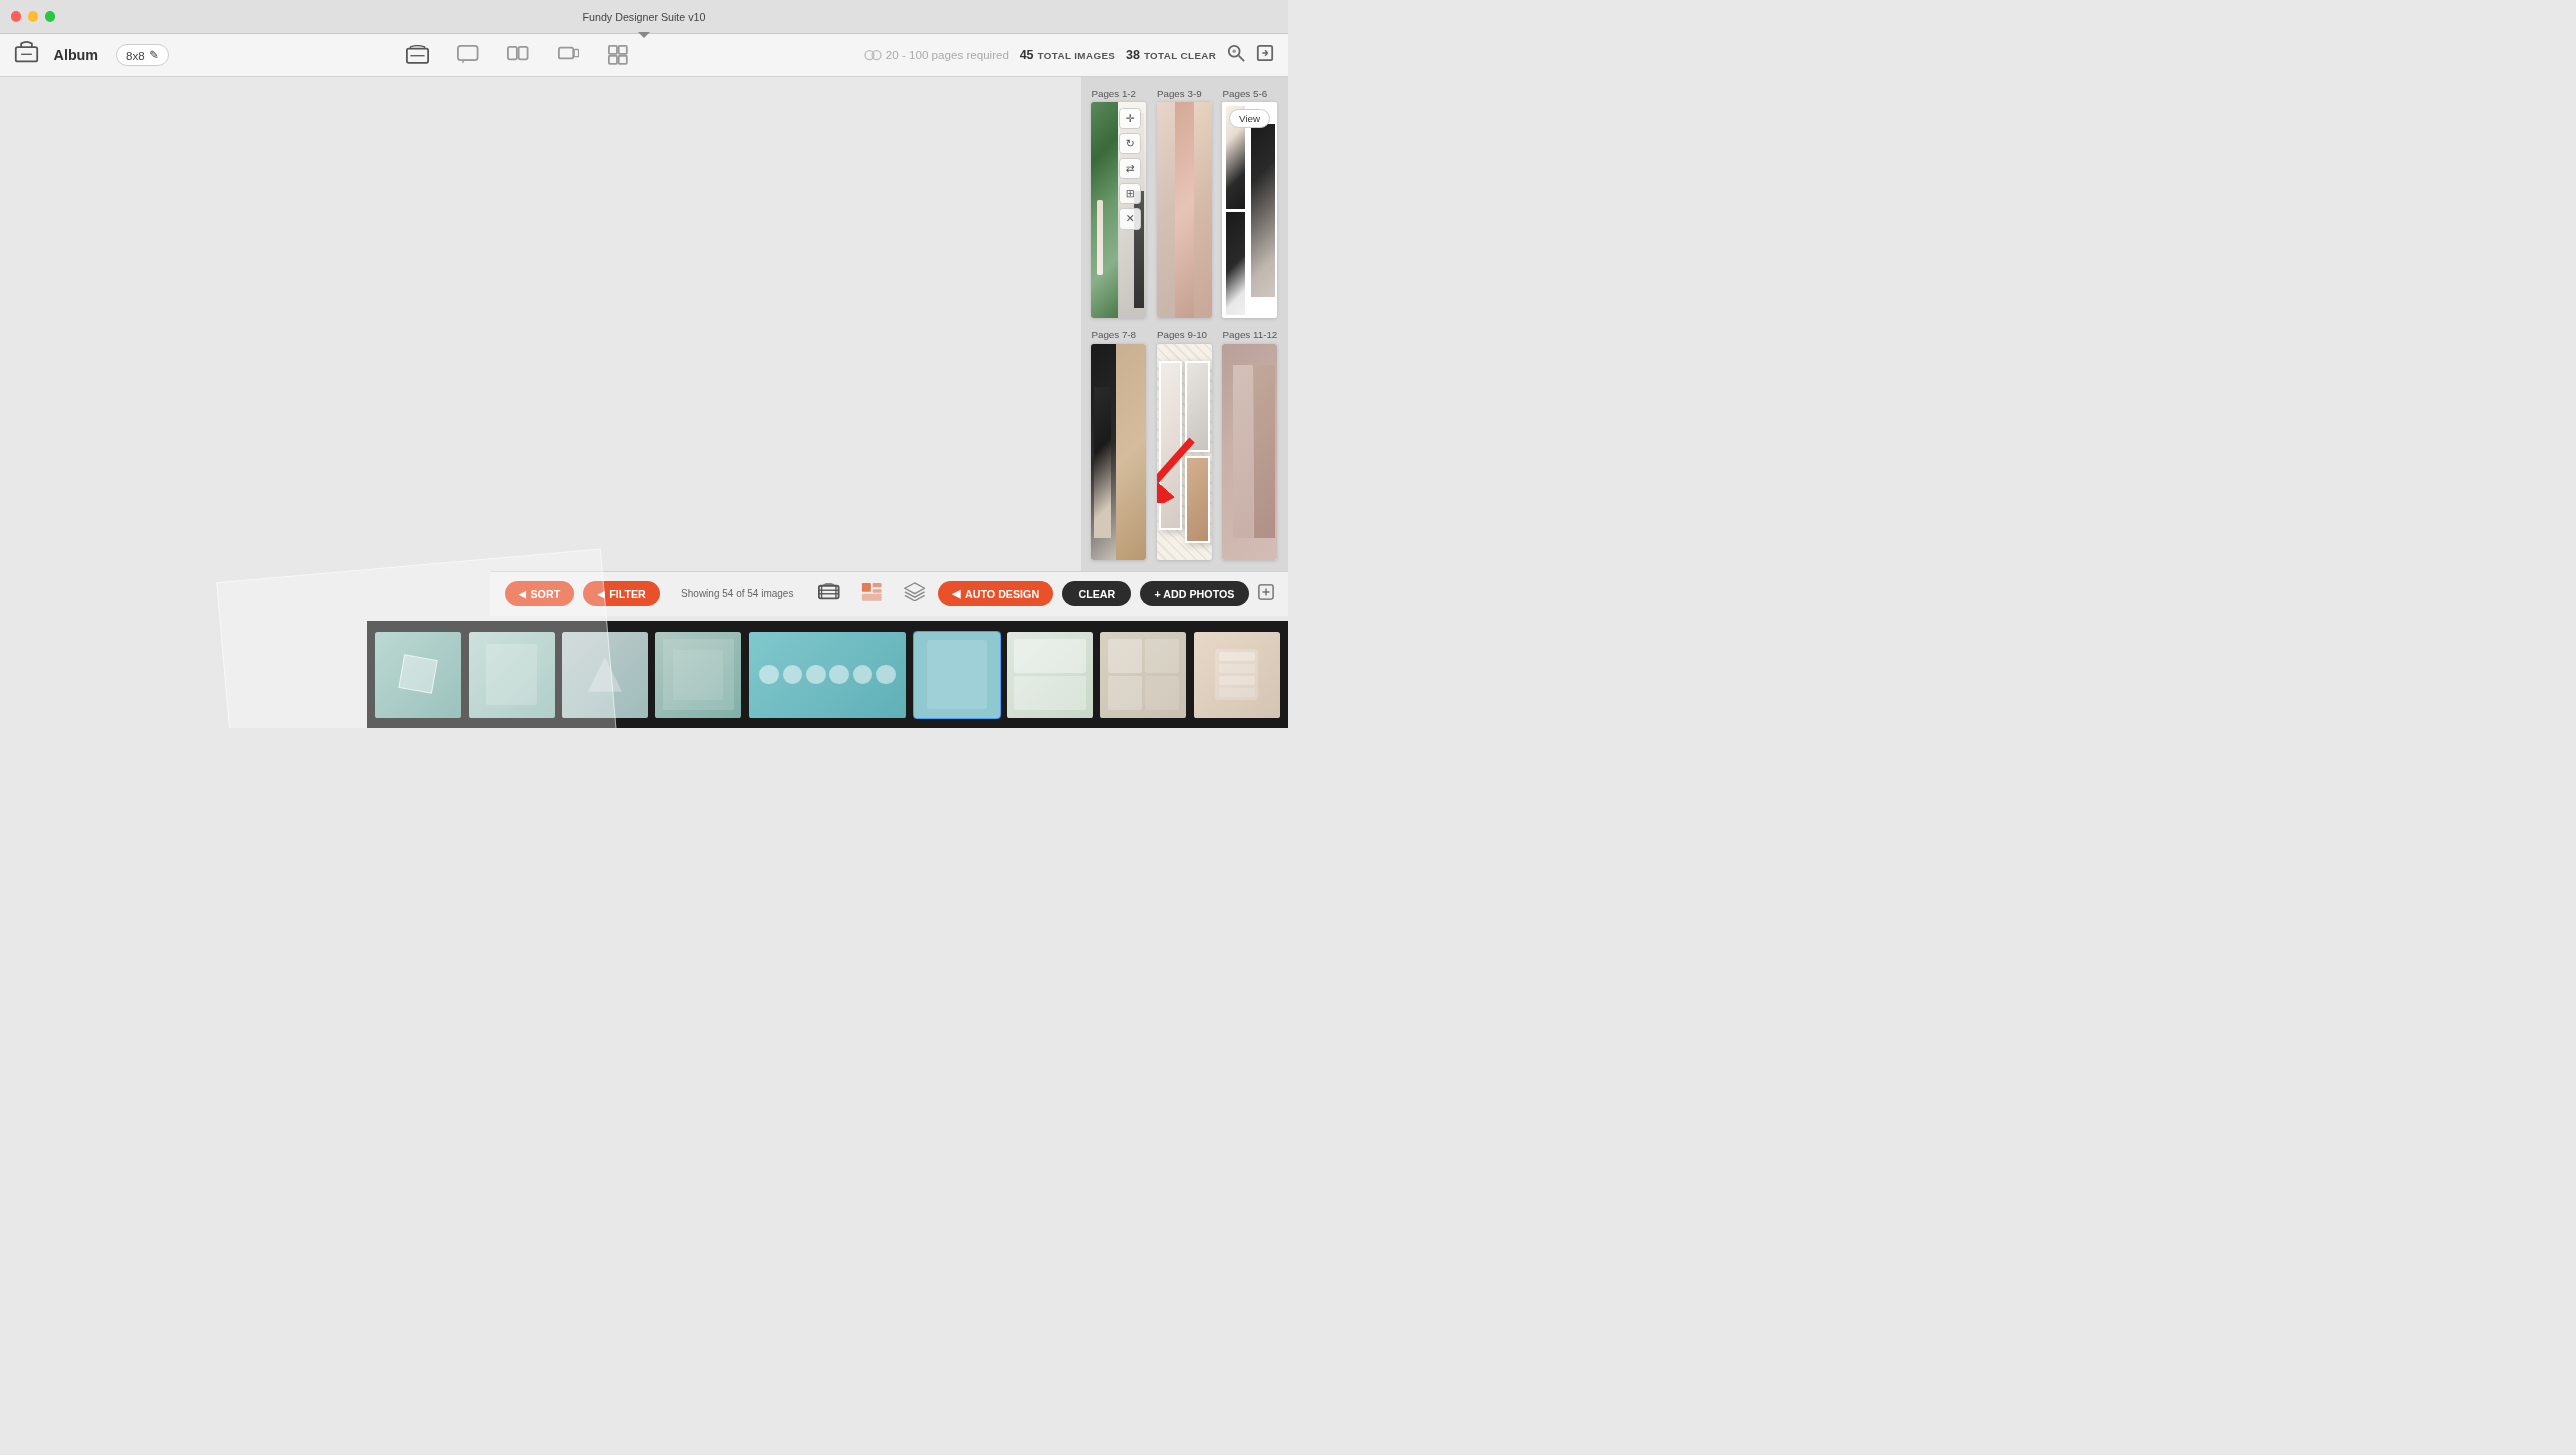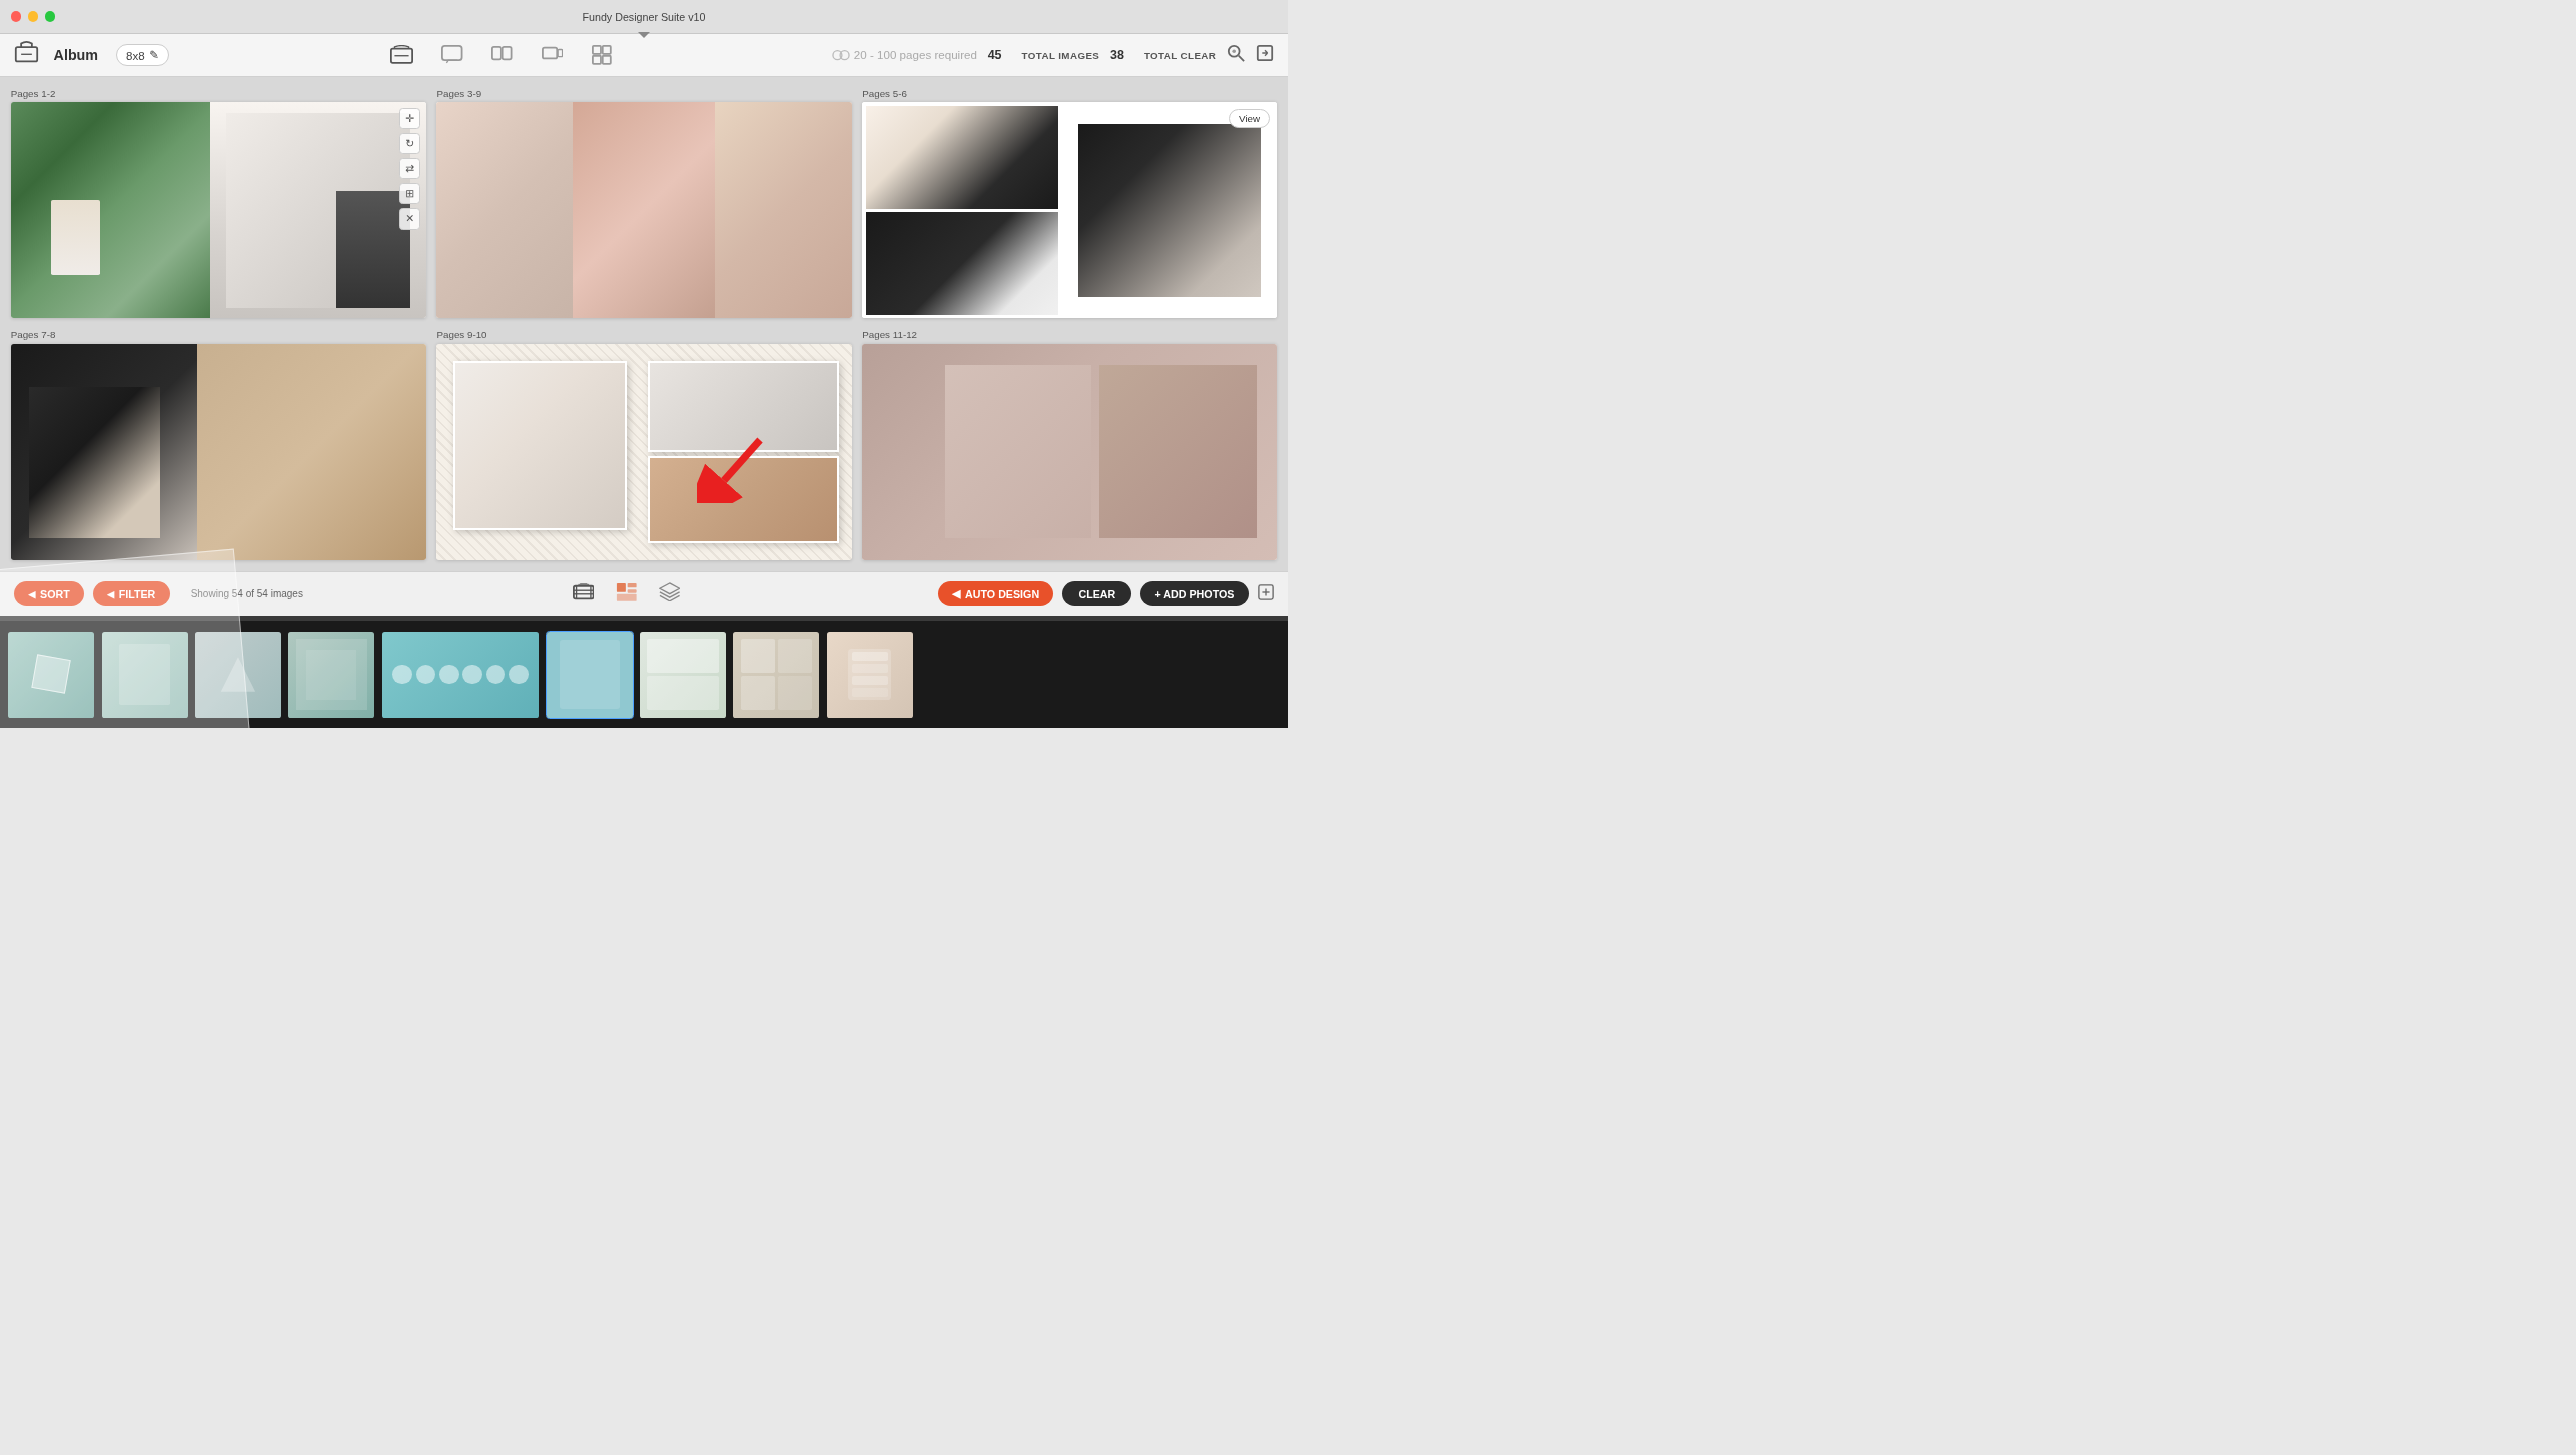--- a/index.html
+++ b/index.html
@@ -109,21 +109,21 @@
     }
     .toolbar-right .required-text {
       color: #aaa;
       display: flex;
       align-items: center;
       gap: 3.6px;
     }
     .toolbar-right .stat {
       display: flex;
       align-items: center;
-      gap: 20px;
+      gap: 4px;
       text-align: center;
     }
     .toolbar-right .stat-num {
       font-size: 12.5px;
       font-weight: 700;
       color: #333;
     }
     .toolbar-right .stat-label {
       font-size: 9.8px;
       font-weight: 600;
@@ -136,20 +136,21 @@
       cursor: pointer;
       background: none;
       border: none;
     }
 
     
     .main {
       display: flex;
       flex-direction: column;
       height: calc(728px - 34px - 43px);
+      align-items: flex-end;
     }
 
     
     .pages-grid {
       flex: 1;
       background: #d8d8d8;
       display: grid;
       grid-template-columns: repeat(3, 1fr);
       grid-template-rows: repeat(2, 1fr);
       gap: 0;

